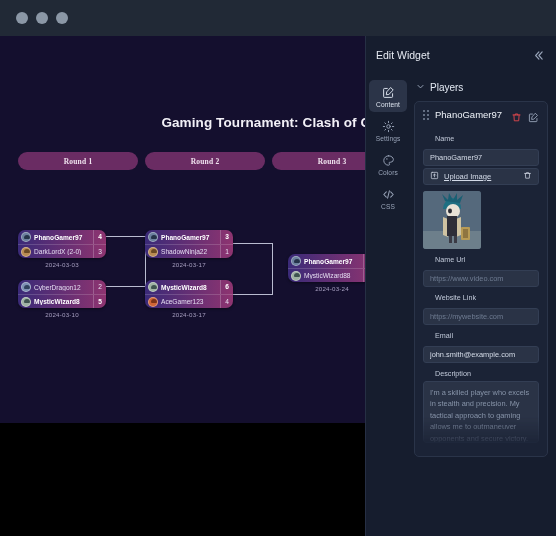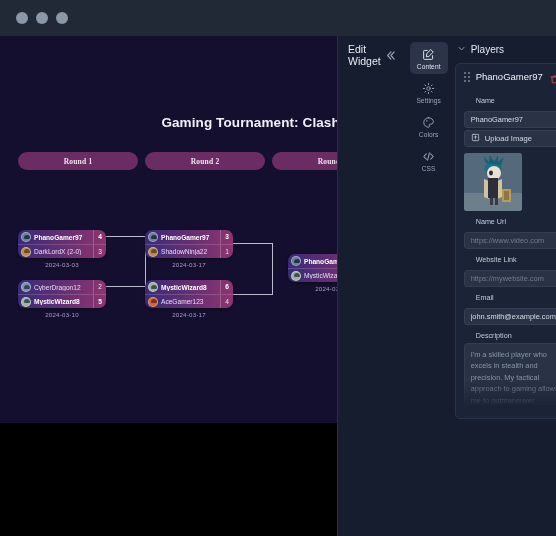--- a/index.html
+++ b/index.html
@@ -78,23 +78,23 @@
   .m-row.win .m-score { color: #fff; font-weight: 700; }
   .m-date {
     margin-top: 3px; text-align: center; width: 88px;
     font-size: 6.2px; color: #a79fc0; letter-spacing: .2px;
   }
 
   .conn { position: absolute; background: #b9bcd0; }
 
   
   .panel {
-    position: absolute; right: 0; top: 36px; width: 219px; height: 500px;
+    position: absolute; right: 0; top: 36px; width: 191px; height: 500px;
     background: #161d2e; border-left: 1px solid #262f44;
-    display: flex; 
+    display: flex; flex-direction: column;
   }
   .panel-head {
     height: 38px; flex: 0 0 38px; display: flex; align-items: center;
     justify-content: space-between; padding: 0 10px 0 10px;
   }
   .panel-title { font-size: 10.5px; color: #e6eaf2; font-weight: 400; }
   .collapse-btn {
     width: 16px; height: 16px; display: flex; align-items: center;
     justify-content: center; color: #9aa6bb; font-size: 12px; line-height: 1;
   }
@@ -147,21 +147,21 @@
     padding: 0 6px; line-height: 15px; outline: none;
   }
   .input::placeholder { color: #6f7c92; }
 
   .upload-btn {
     width: 100%; height: 17px; margin-top: 2px; border-radius: 3px;
     background: #2a3346; border: 1px solid #333e54;
     display: flex; align-items: center; gap: 5px; padding: 0 6px;
     color: #d3dae7; font-size: 7.6px;
   }
-  .upload-btn .grow { flex: 1 1 auto; }
+  .upload-btn .grow { flex: 1 1 auto; text-decoration: underline; }
 
   .thumb {
     width: 58px; height: 58px; margin: 6px 0 2px; border-radius: 3px;
     overflow: hidden; background: #4a5c6e;
   }
   .thumb svg { display: block; width: 58px; height: 58px; }
 
   .textarea {
     width: 100%; height: 62px; border-radius: 3px;
     background: #2a3346; border: 1px solid #333e54;

